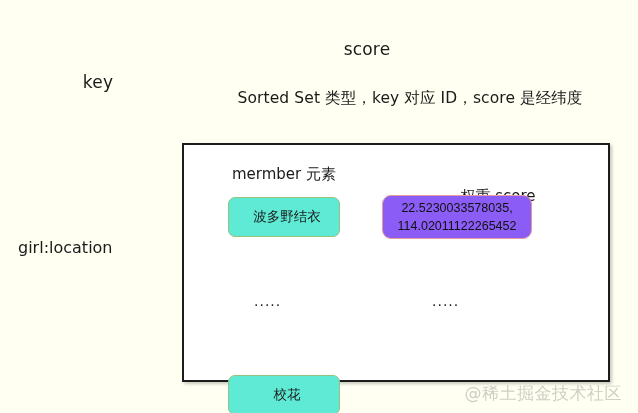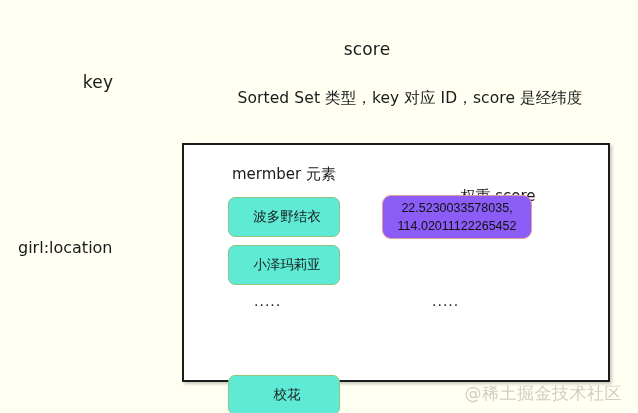--- a/index.html
+++ b/index.html
@@ -177,21 +177,20 @@
     <div class="col-head member">mermber 元素</div>
 
     <div class="col-head score">权重 score</div>
 
     <div class="row" id="row-0">
       <div class="cell-member">波多野结衣</div>
       <div class="cell-score">22.5230033578035, 114.02011122265452</div>
     </div>
 
     <div class="row" id="row-1">
-      <div class="cell-member">小泽玛莉亚</div>
     </div>
 
     <div class="row" id="row-dots">
       <div class="dots member">.....</div>
       <div class="dots score">.....</div>
     </div>
 
     <div class="row" id="row-2">
       <div class="cell-member">校花</div>
     </div>

